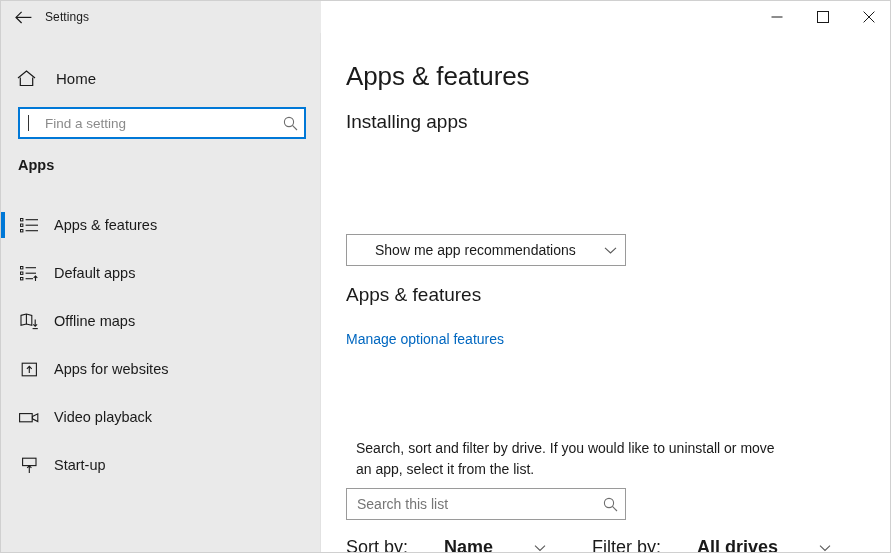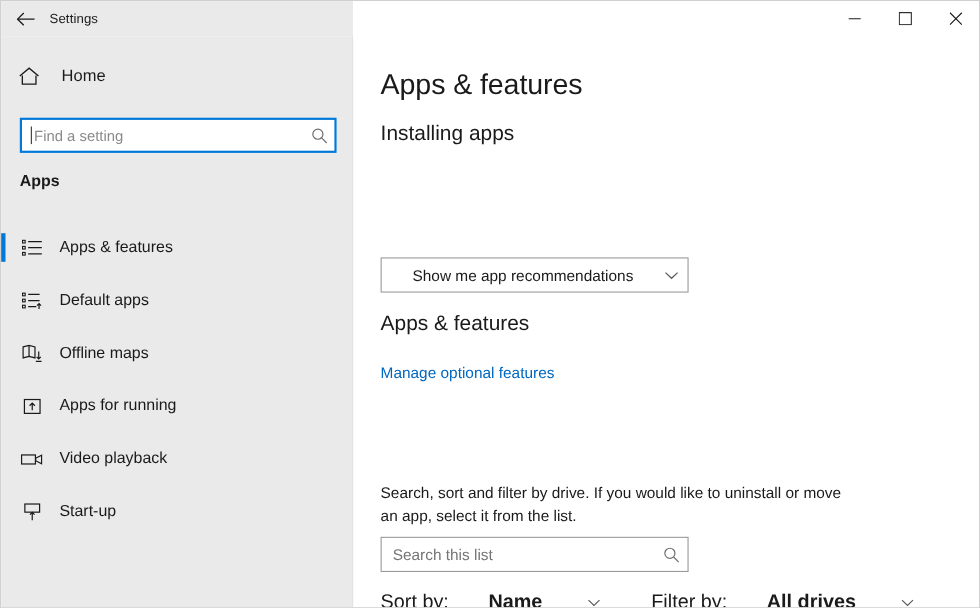--- a/index.html
+++ b/index.html
@@ -84,21 +84,21 @@
     background: #eaeaea;
     border-right: 1px solid #e2e2e2;
   }
 
   .home-row {
     position: absolute;
     top: 28px; left: 0;
     width: 253px;
     height: 34px;
     display: flex;
-    align-items: flex-start;
+    align-items: center;
     padding-left: 16px;
   }
   .home-icon {
     width: 24px;
     display: flex;
     align-items: center;
     justify-content: flex-start;
   }
   .home-label {
     font-size: 15px;
@@ -119,21 +119,21 @@
   }
   .search-caret {
     width: 1px;
     height: 16px;
     background: #333;
     margin-left: 8px;
   }
   .search-placeholder {
     font-size: 13.5px;
     color: #8a8a8a;
-    margin-left: 2px;
+    margin-left: 16px;
     flex: 1;
   }
   .search-mag {
     width: 28px;
     display: flex;
     align-items: center;
     justify-content: center;
   }
 
   .section-label {
@@ -218,21 +218,21 @@
 
   .body-text {
     position: absolute;
     left: 24px;
     width: 432px;
     font-size: 14px;
     line-height: 21px;
     color: #1a1a1a;
   }
   .body-text.intro { top: 152px; }
-  .body-text.searchhint { top: 405px; }
+  .body-text.searchhint { top: 405px; margin-left: 10px; }
 
   .combo {
     position: absolute;
     top: 201px;
     left: 24px;
     width: 280px;
     height: 32px;
     border: 1px solid #9a9a9a;
     background: #ffffff;
     display: flex;
@@ -423,21 +423,21 @@
       </div>
 
       <div class="nav-item">
 
         <span class="nav-icon">
           <svg width="19" height="17" viewBox="0 0 19 17">
             <rect x="2.2" y="2.2" width="14.2" height="12.6" fill="none" stroke="#1a1a1a" stroke-width="1.1"></rect>
             <path d="M9.3 12 V5.6 M6.9 7.9 L9.3 5.4 L11.7 7.9" fill="none" stroke="#1a1a1a" stroke-width="1.1"></path>
           </svg>
         </span>
-        <span class="nav-label">Apps for running</span>
+        <span class="nav-label">Apps for websites</span>
       </div>
 
       <div class="nav-item">
 
         <span class="nav-icon">
           <svg width="20" height="17" viewBox="0 0 20 17">
             <rect x="0.6" y="4.6" width="12.6" height="8.2" fill="none" stroke="#1a1a1a" stroke-width="1.1"></rect>
             <path d="M13.4 7.6 L18.8 4.8 V12.6 L13.4 9.8 Z" fill="none" stroke="#1a1a1a" stroke-width="1.1"></path>
           </svg>
         </span>

